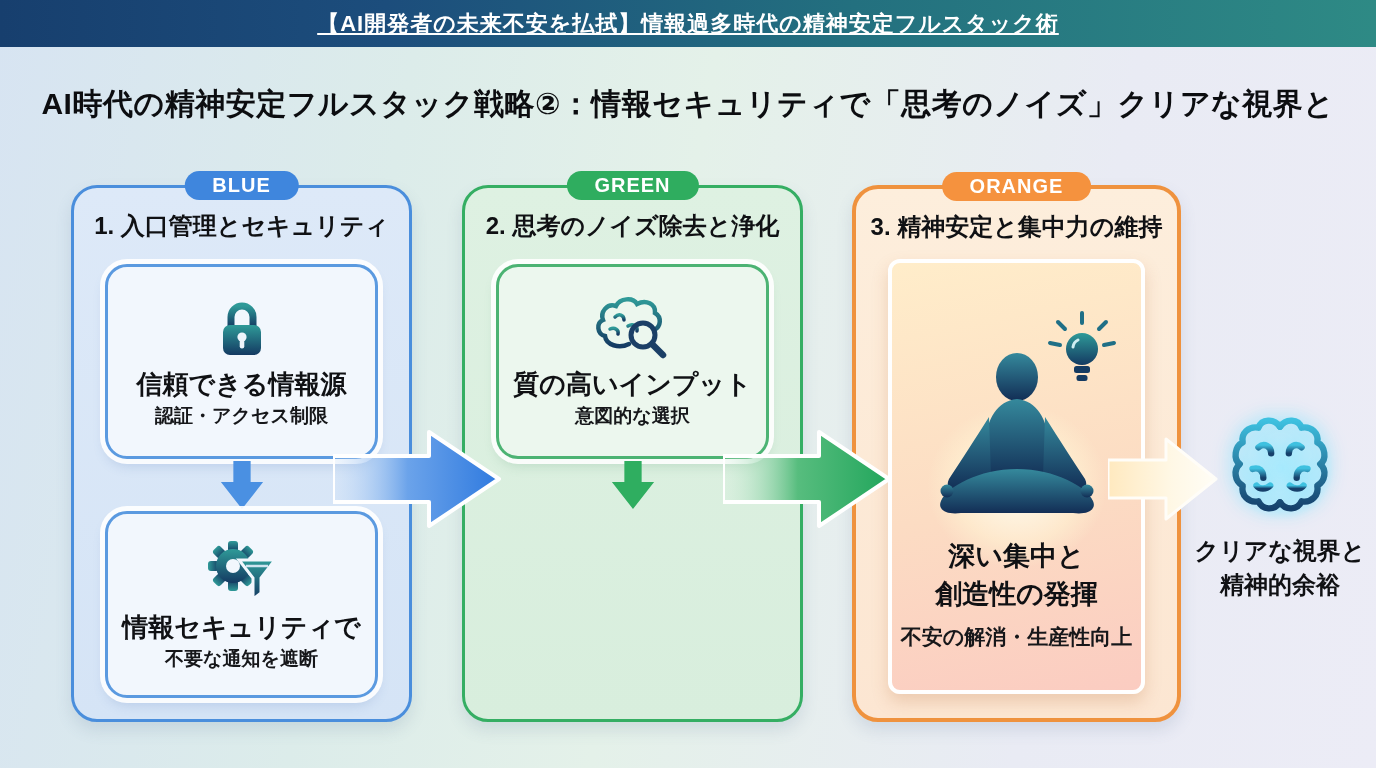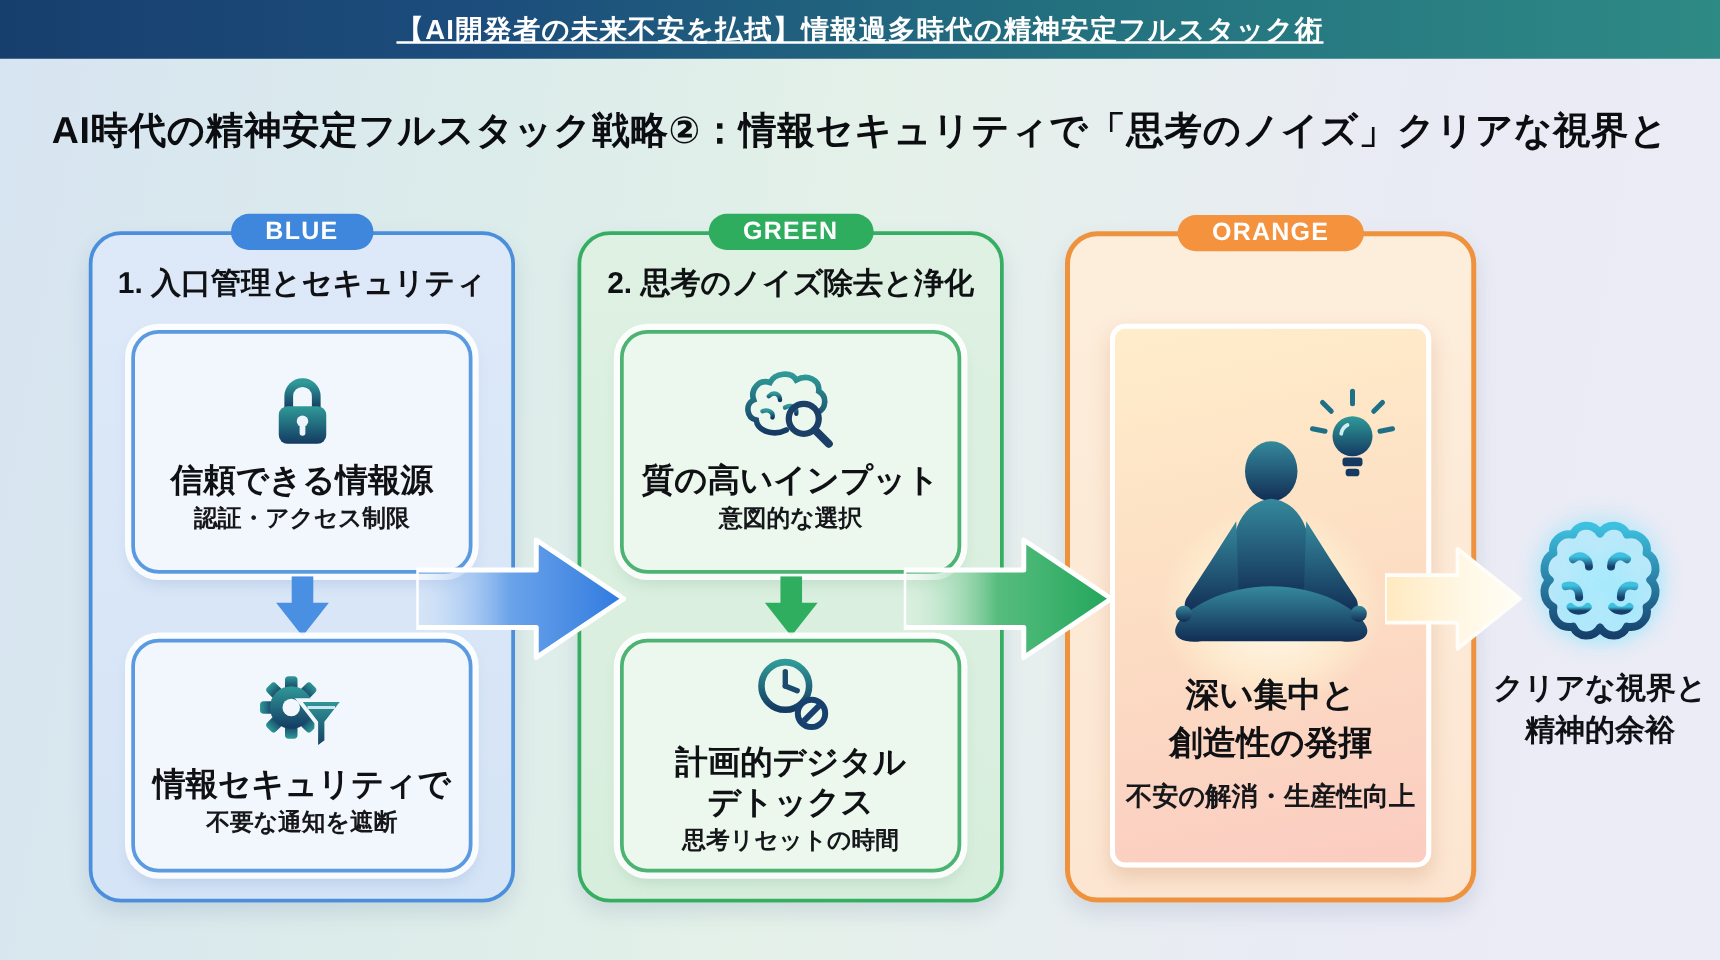--- a/index.html
+++ b/index.html
@@ -182,36 +182,25 @@
         <line x1="57" y1="48" x2="68" y2="59" stroke="#1b3f66" stroke-width="6.5" stroke-linecap="round"></line>
       </svg>
       <div class="card-title">質の高いインプット</div>
       <div class="card-sub">意図的な選択</div>
     </div>
 
     <svg class="down-arrow" width="44" height="48" viewBox="0 0 44 50">
       <path d="M13 0 H31 V22 H44 L22 50 L0 22 H13 Z" fill="#2fae60"></path>
     </svg>
 
-    <div class="card card-2">
-      <svg width="64" height="64" viewBox="0 0 64 64">
-        <circle cx="27" cy="26" r="20" fill="none" stroke="url(#g-icon)" stroke-width="5.5"></circle>
-        <line x1="27" y1="26" x2="27" y2="14" stroke="#1c4a6e" stroke-width="4.5" stroke-linecap="round"></line>
-        <line x1="27" y1="26" x2="37" y2="30" stroke="#1c4a6e" stroke-width="4.5" stroke-linecap="round"></line>
-        <circle cx="49" cy="49" r="11.5" fill="#ecf7ee" stroke="#17406e" stroke-width="5"></circle>
-        <line x1="42.5" y1="55.5" x2="55.5" y2="42.5" stroke="#17406e" stroke-width="5"></line>
-      </svg>
-      <div class="card-title">計画的デジタル
-デトックス</div>
-      <div class="card-sub">思考リセットの時間</div>
-    </div>
   </section>
 
   <section class="column col-orange">
     <div class="badge badge-orange">ORANGE</div>
+    <h2 class="col-heading">3. 精神安定と集中力の維持</h2>
 
     <div class="big-card">
       <div class="fig-glow"></div>
       <svg class="fig-svg" width="240" height="212" viewBox="0 0 240 212">
 
         <g>
           <line x1="185" y1="18" x2="185" y2="8" stroke="#1f6f86" stroke-width="4" stroke-linecap="round"></line>
           <line x1="168" y1="24" x2="161" y2="17" stroke="#1f6f86" stroke-width="4" stroke-linecap="round"></line>
           <line x1="202" y1="24" x2="209" y2="17" stroke="#1f6f86" stroke-width="4" stroke-linecap="round"></line>
           <line x1="163" y1="40" x2="153" y2="38" stroke="#1f6f86" stroke-width="4" stroke-linecap="round"></line>

